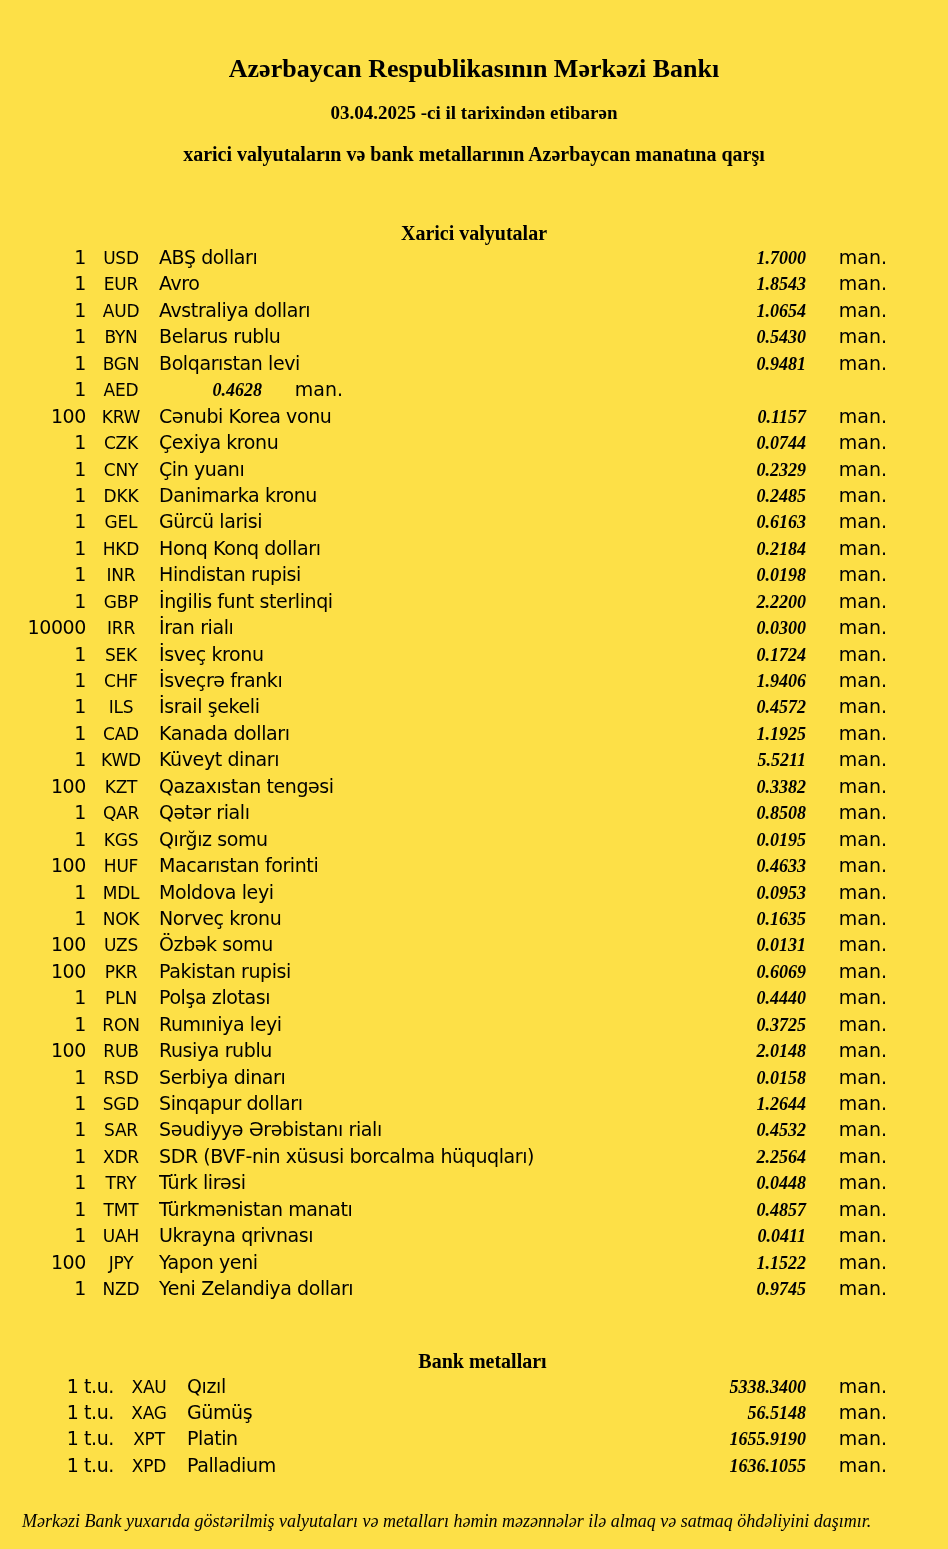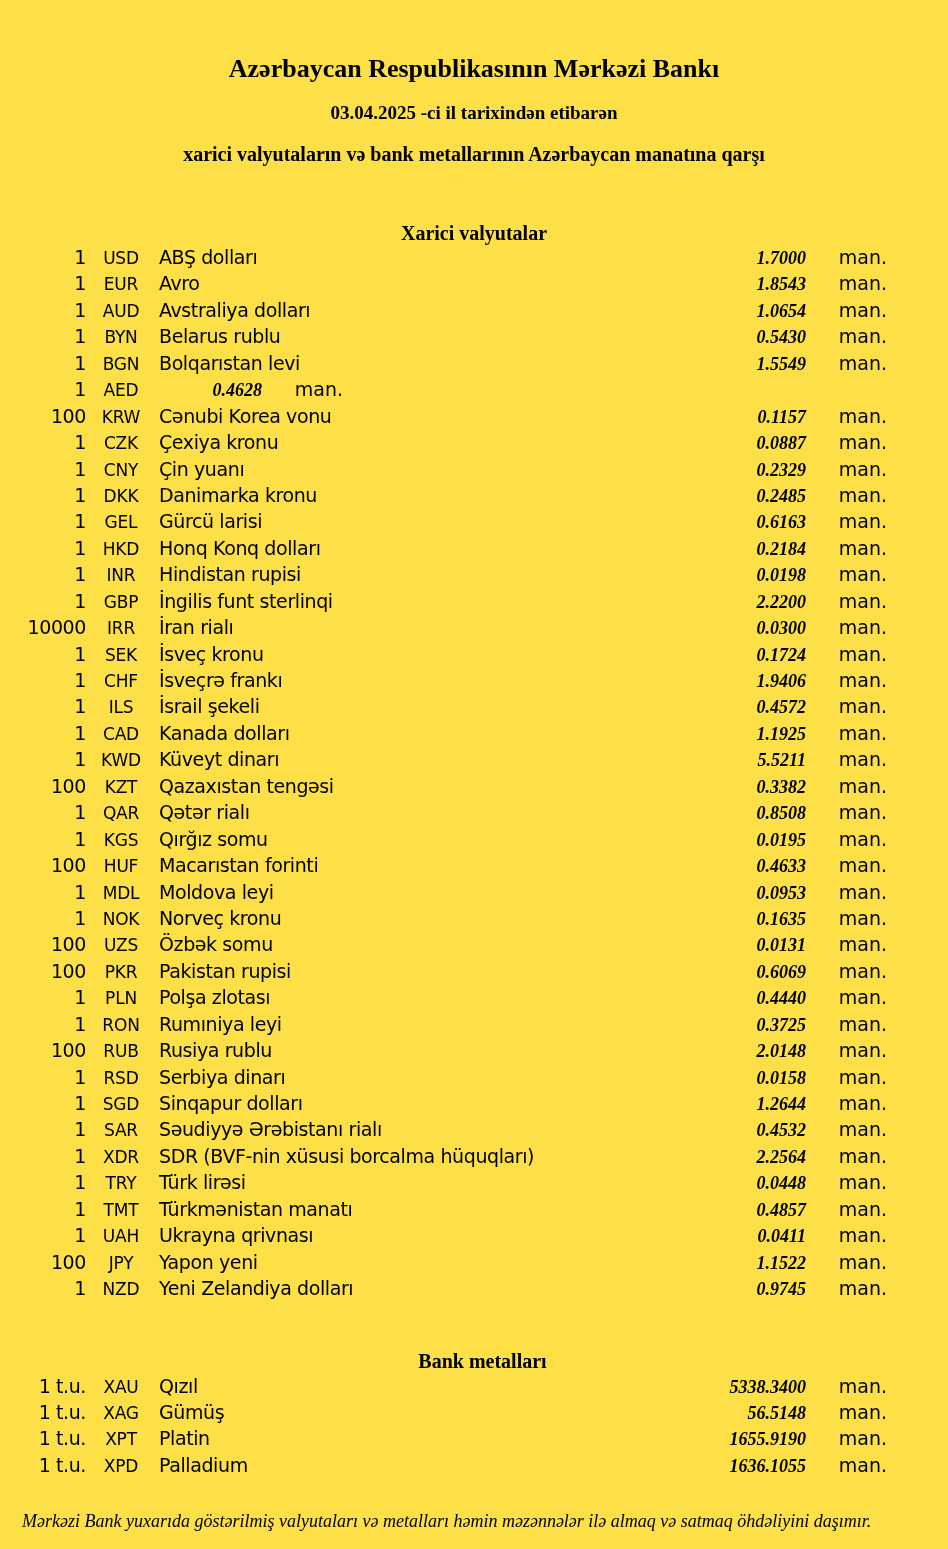--- a/index.html
+++ b/index.html
@@ -26,21 +26,21 @@
     font-size:20px;line-height:24px;text-align:center;
     margin-top:18px;
   }
   .section-title{
     font-family:"Liberation Serif",serif;font-weight:bold;
     font-size:20px;line-height:22px;text-align:center;
     margin-top:56px;
   }
   .section-title.metals{margin-top:46px;padding-left:17px;}
   .rows{margin-top:2px;}
-  .rows.metals-rows{margin-top:3px;}
+  .rows.metals-rows{margin-top:3px;padding-left:28px;}
   .row{
     display:flex;align-items:baseline;
     height:26.45px;
     padding-right:61px;
   }
   .qty{
     width:86px;flex:none;text-align:right;
     font-size:19px;letter-spacing:-0.4px;white-space:nowrap;
   }
   .code{
@@ -111,21 +111,21 @@
     <span class="code">BYN</span>
     <span class="name">Belarus rublu</span>
     <span class="rate">0.5430</span>
     <span class="unit">man.</span>
   </div>
 
   <div class="row">
     <span class="qty">1</span>
     <span class="code">BGN</span>
     <span class="name">Bolqarıstan levi</span>
-    <span class="rate">1.5549</span>
+    <span class="rate">0.9481</span>
     <span class="unit">man.</span>
   </div>
 
   <div class="row">
     <span class="qty">1</span>
     <span class="code">AED</span>
     <span class="rate">0.4628</span>
     <span class="unit">man.</span>
   </div>
 
@@ -134,21 +134,21 @@
     <span class="code">KRW</span>
     <span class="name">Cənubi Korea vonu</span>
     <span class="rate">0.1157</span>
     <span class="unit">man.</span>
   </div>
 
   <div class="row">
     <span class="qty">1</span>
     <span class="code">CZK</span>
     <span class="name">Çexiya kronu</span>
-    <span class="rate">0.0887</span>
+    <span class="rate">0.0744</span>
     <span class="unit">man.</span>
   </div>
 
   <div class="row">
     <span class="qty">1</span>
     <span class="code">CNY</span>
     <span class="name">Çin yuanı</span>
     <span class="rate">0.2329</span>
     <span class="unit">man.</span>
   </div>

